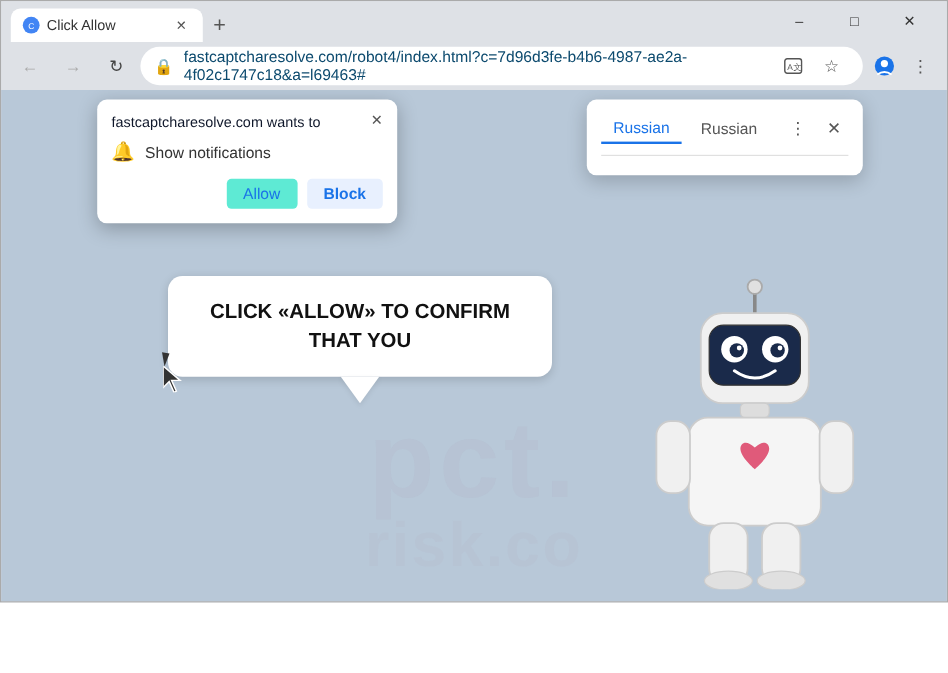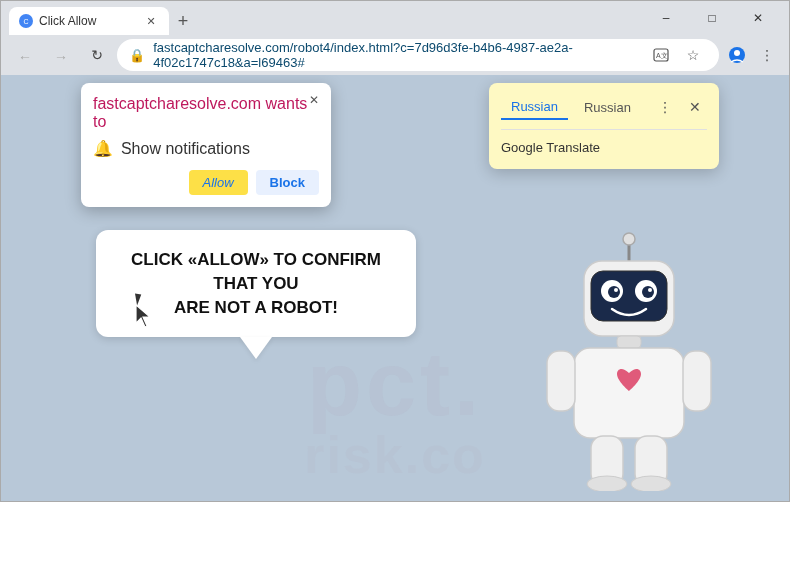--- a/index.html
+++ b/index.html
@@ -160,62 +160,61 @@
     }
     .notif-close {
       position: absolute;
       top: 8px; right: 8px;
       width: 18px; height: 18px;
       border-radius: 50%;
       display: flex; align-items: center; justify-content: center;
       font-size: 12px; color: #555; cursor: pointer;
     }
     .notif-domain {
-      font-size: 16px;
-      color: #be185d;
+      font-size: 12px;
+      color: #0f172a;
       margin-bottom: 8px;
     }
     .notif-row {
       display: flex;
       align-items: center;
       gap: 8px;
       margin-bottom: 12px;
     }
     .bell-icon { font-size: 16px; color: #555; }
-    .notif-text { font-size: 16px; color: #333; }
+    .notif-text { font-size: 13px; color: #333; }
     .notif-buttons {
       display: flex;
       gap: 8px;
       justify-content: flex-end;
     }
     .notif-btn {
       padding: 5px 14px;
       border-radius: 4px;
       font-size: 13px;
       cursor: pointer;
       border: none;
     }
     .btn-allow {
-      background: #fde047;
+      background: #5eead4;
       color: #1a73e8;
-      font-style: italic;
     }
     .btn-block {
       background: #e8f0fe;
       color: #1a73e8;
       font-weight: bold;
     }
 
     
     .translate-popup {
       position: absolute;
       top: 8px;
       right: 70px;
       width: 230px;
-      background: #fef9c3;
+      background: #ffffff;
       border-radius: 8px;
       box-shadow: 0 4px 16px rgba(0,0,0,0.2);
       padding: 10px 12px;
       z-index: 100;
     }
     .translate-header {
       display: flex;
       align-items: center;
       gap: 6px;
       margin-bottom: 8px;
@@ -264,20 +263,21 @@
       top: 155px;
       left: 95px;
     }
     .speech-bubble {
       background: #fff;
       border-radius: 12px;
       padding: 18px 28px;
       box-shadow: 0 2px 8px rgba(0,0,0,0.15);
       max-width: 320px;
       position: relative;
+      margin-left: 44px;
     }
     .speech-bubble::after {
       content: '';
       position: absolute;
       bottom: -22px;
       left: 50%;
       transform: translateX(-50%);
       border-width: 22px 16px 0 16px;
       border-style: solid;
       border-color: #fff transparent transparent transparent;
@@ -399,28 +399,26 @@
 
     <div class="translate-popup">
       <div class="translate-header">
         <button class="lang-btn active">Russian</button>
         <button class="lang-btn">Russian</button>
         <div class="translate-divider"></div>
         <div class="translate-icon-btn">⋮</div>
         <div class="translate-close">✕</div>
       </div>
       <div class="translate-sep"></div>
-      <div class="translate-row">Google Translate</div>
     </div>
 
     <div class="speech-bubble-wrap">
       <div class="speech-bubble">
         <div class="speech-text">
           <span>CLICK «ALLOW» TO CONFIRM THAT YOU</span><br>
-          <span>ARE NOT A ROBOT!</span>
         </div>
       </div>
     </div>
 
     <div class="cursor">
       <svg width="16" height="22" viewBox="0 0 16 22">
         <polygon points="0,0 0,18 5,13 9,22 11,21 7,12 14,12" fill="#333" stroke="white" stroke-width="1.2"></polygon>
       </svg>
     </div>
 

